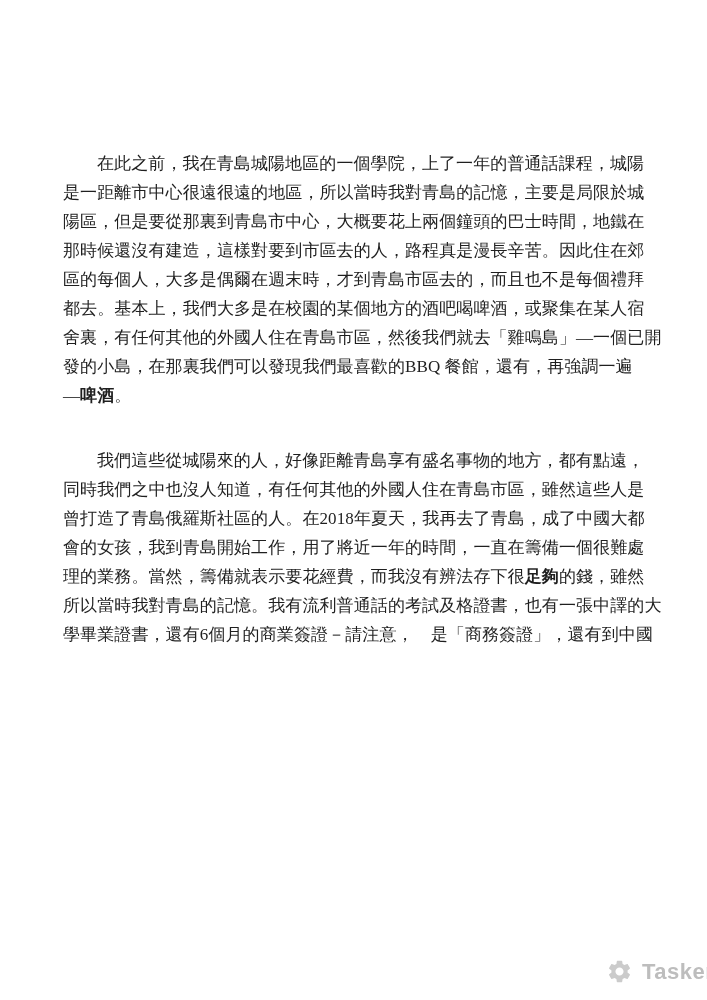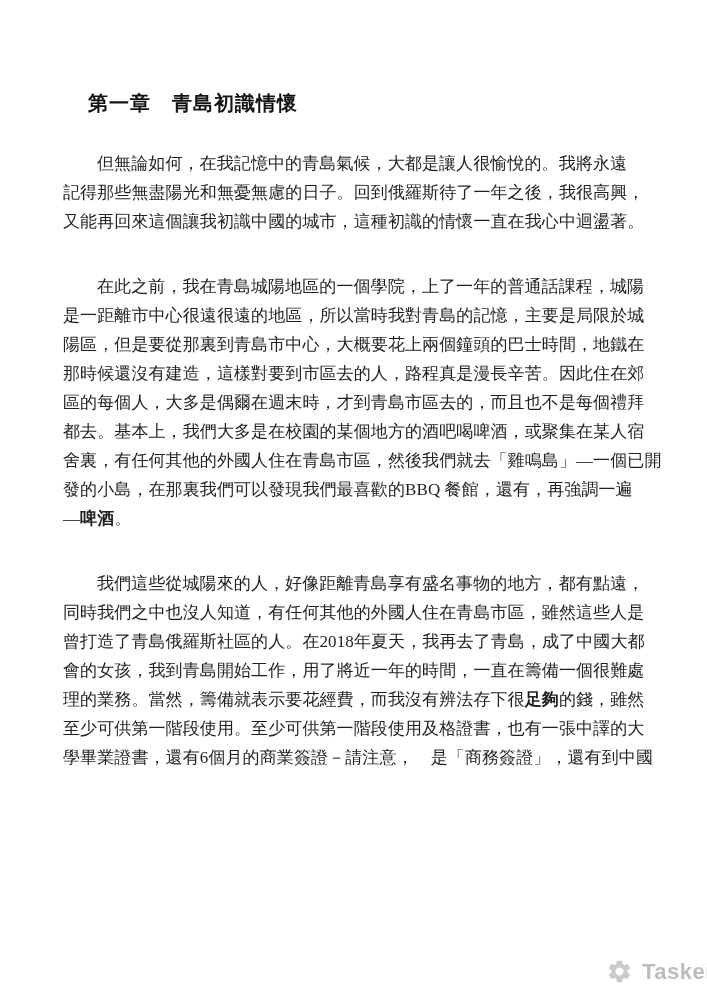--- a/index.html
+++ b/index.html
@@ -69,41 +69,37 @@
     color: #bdbdbd;
     letter-spacing: 0.5px;
     line-height: 27px;
   }
 </style>
 </head>
 <body>
 
 <div class="page">
 
-  <h1 class="chapter-title">第一章　青島初識情懷</h1>
 
   <div class="body-text" id="paragraphs">
-      <p class="para"><span>但無論如何，在我記憶中的青島氣候，大都是讓人很愉悅的。我將永遠
-記得那些無盡陽光和無憂無慮的日子。回到俄羅斯待了一年之後，我很高興，
-又能再回來這個讓我初識中國的城市，這種初識的情懷一直在我心中迴盪著。</span></p>
       <p class="para"><span>在此之前，我在青島城陽地區的一個學院，上了一年的普通話課程，城陽
 是一距離市中心很遠很遠的地區，所以當時我對青島的記憶，主要是局限於城
 陽區，但是要從那裏到青島市中心，大概要花上兩個鐘頭的巴士時間，地鐵在
 那時候還沒有建造，這樣對要到市區去的人，路程真是漫長辛苦。因此住在郊
 區的每個人，大多是偶爾在週末時，才到青島市區去的，而且也不是每個禮拜
 都去。基本上，我們大多是在校園的某個地方的酒吧喝啤酒，或聚集在某人宿
 舍裏，有任何其他的外國人住在青島市區，然後我們就去「雞鳴島」—一個已開
 發的小島，在那裏我們可以發現我們最喜歡的BBQ 餐館，還有，再強調一遍
 —</span><span class="run-bold">啤酒</span><span>。</span></p>
       <p class="para"><span>我們這些從城陽來的人，好像距離青島享有盛名事物的地方，都有點遠，
 同時我們之中也沒人知道，有任何其他的外國人住在青島市區，雖然這些人是
 曾打造了青島俄羅斯社區的人。在2018年夏天，我再去了青島，成了中國大都
 會的女孩，我到青島開始工作，用了將近一年的時間，一直在籌備一個很難處
 理的業務。當然，籌備就表示要花經費，而我沒有辨法存下很</span><span class="run-bold">足夠</span><span>的錢，雖然
-</span><span class="run-sans">至少可供第一階段使用。至少可供第一階段使用</span><span>及格證書，也有一張中譯的大
+</span><span class="run-sans">所以當時我對青島的記憶。我有流利普通話的考試</span><span>及格證書，也有一張中譯的大
 學畢業證書，還有6個月的商業簽證－請注意，　是「商務簽證」，還有到中國</span></p>
     </div>
 
   <div class="watermark">
     <span class="wm-gear">
       <svg viewBox="0 0 24 24" width="27" height="27" aria-hidden="true">
         <path fill="#c2c2c2" d="M19.14,12.94c0.04-0.3,0.06-0.61,0.06-0.94c0-0.32-0.02-0.64-0.07-0.94l2.03-1.58c0.18-0.14,0.23-0.41,0.12-0.61 l-1.92-3.32c-0.12-0.22-0.37-0.29-0.59-0.22l-2.39,0.96c-0.5-0.38-1.03-0.7-1.62-0.94L14.4,2.81c-0.04-0.24-0.24-0.41-0.48-0.41 h-3.84c-0.24,0-0.43,0.17-0.47,0.41L9.25,5.35C8.66,5.59,8.12,5.92,7.63,6.29L5.24,5.33c-0.22-0.08-0.47,0-0.59,0.22L2.74,8.87 C2.62,9.08,2.66,9.34,2.86,9.48l2.03,1.58C4.84,11.36,4.8,11.69,4.8,12s0.02,0.64,0.07,0.94l-2.03,1.58 c-0.18,0.14-0.23,0.41-0.12,0.61l1.92,3.32c0.12,0.22,0.37,0.29,0.59,0.22l2.39-0.96c0.5,0.38,1.03,0.7,1.62,0.94l0.36,2.54 c0.05,0.24,0.24,0.41,0.48,0.41h3.84c0.24,0,0.44-0.17,0.47-0.41l0.36-2.54c0.59-0.24,1.13-0.56,1.62-0.94l2.39,0.96 c0.22,0.08,0.47,0,0.59-0.22l1.92-3.32c0.12-0.22,0.07-0.47-0.12-0.61L19.14,12.94z M12,15.6c-1.98,0-3.6-1.62-3.6-3.6 s1.62-3.6,3.6-3.6s3.6,1.62,3.6,3.6S13.98,15.6,12,15.6z"></path>
       </svg>
     </span>
     <span class="wm-label">Tasker</span>

